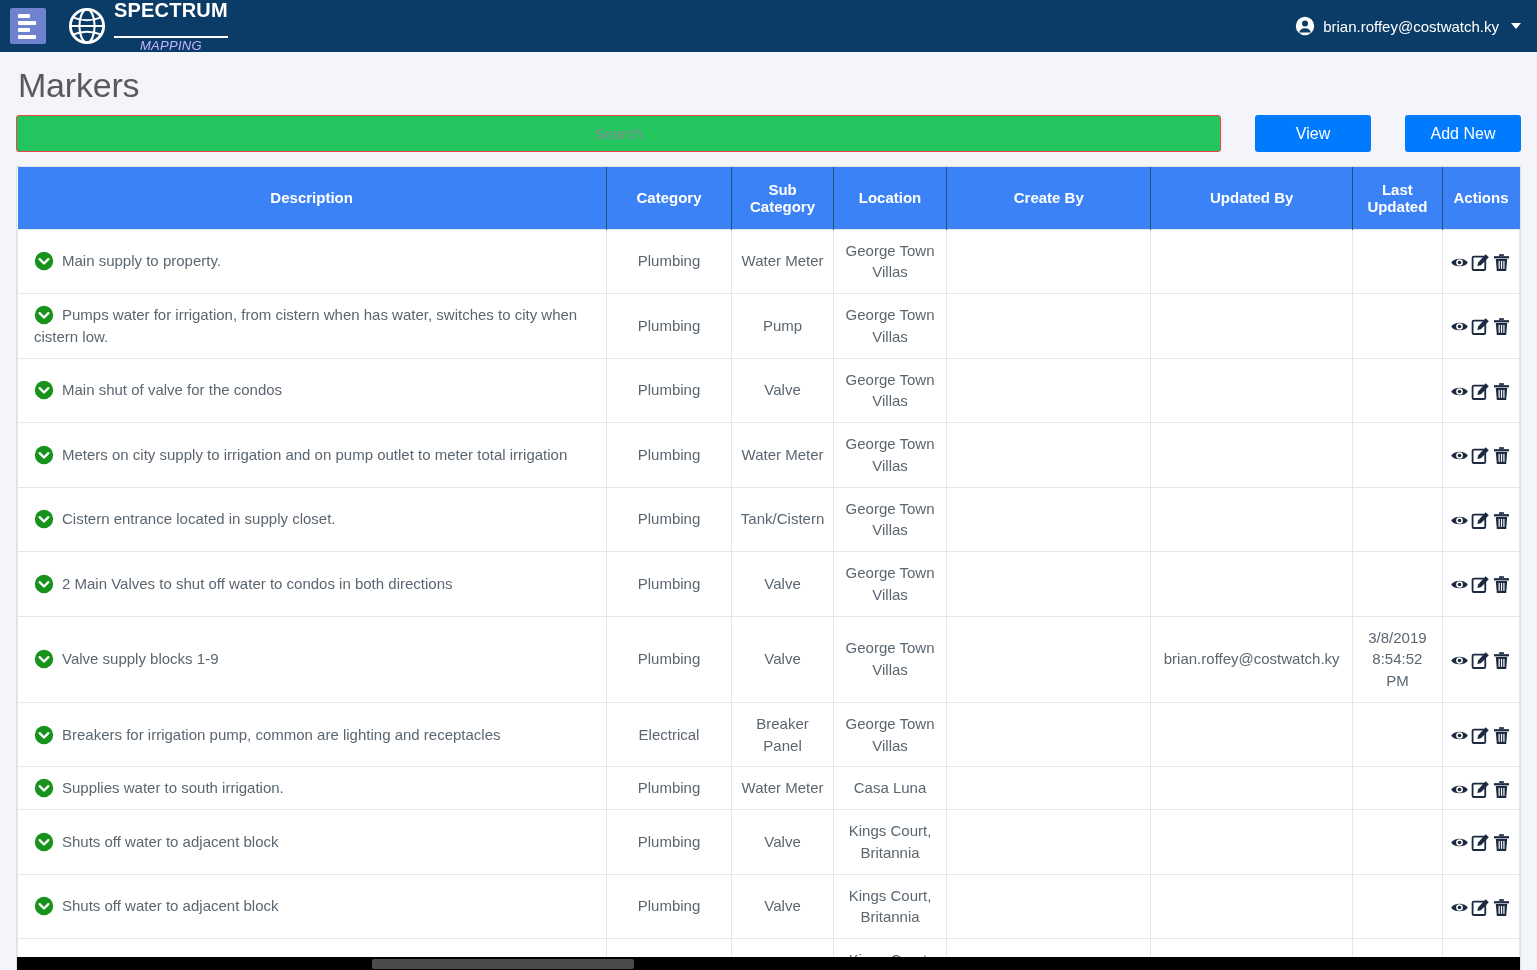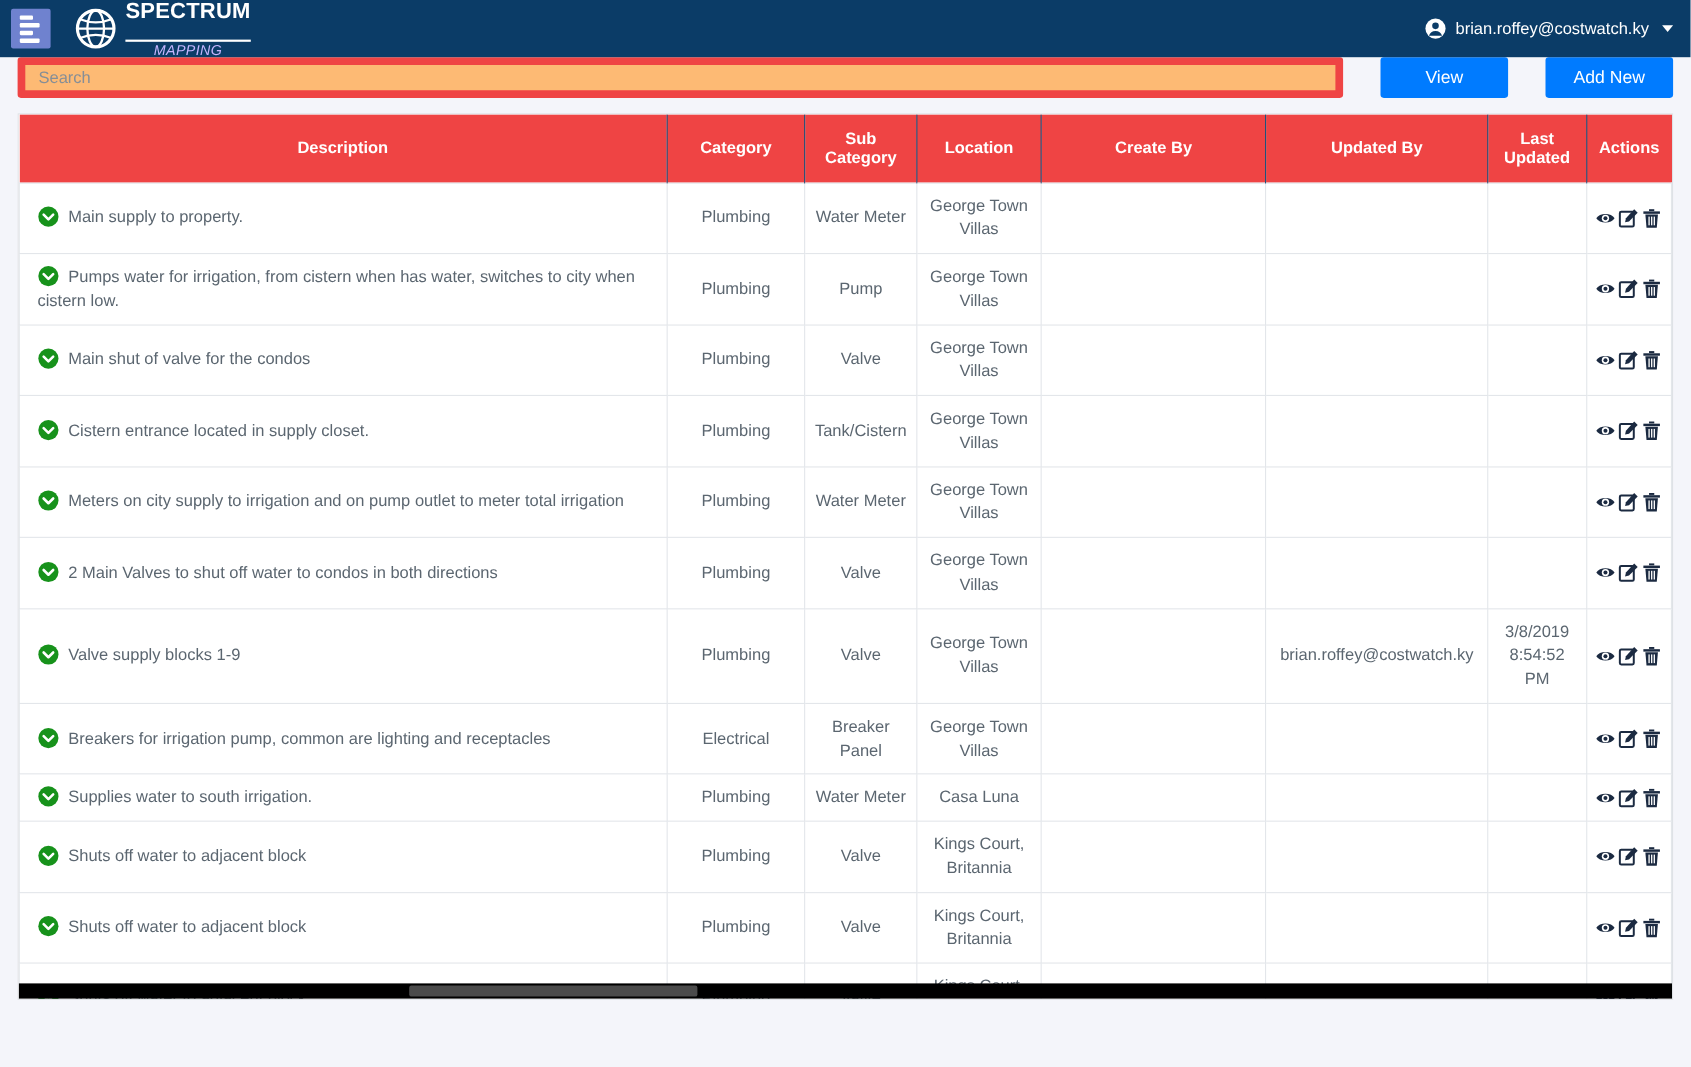--- a/index.html
+++ b/index.html
@@ -94,28 +94,29 @@
 
   .search-row {
     display: flex;
     align-items: stretch;
     gap: 10px;
     margin-bottom: 14px;
   }
   .search-input {
     flex: 1;
     height: 37px;
-    border: 7px solid #ef4444;
+    border: 1px solid #ef4444;
     border-radius: 3px;
-    background: #fdba74;
+    background: #22c55e;
     padding: 0 12px;
     font-size: 15px;
     color: #495057;
     font-family: "Liberation Sans", sans-serif;
     outline: none;
+    text-align: center;
   }
   .search-input::placeholder { color: #868e96; }
   .btn {
     min-width: 116px;
     height: 37px;
     background: #007bff;
     color: #ffffff;
     border: none;
     border-radius: 3px;
     font-size: 16px;
@@ -131,21 +132,21 @@
     height: 806px;
     overflow: hidden;
     position: relative;
   }
   table {
     border-collapse: collapse;
     width: 100%;
     table-layout: fixed;
   }
   thead th {
-    background: #ef4444;
+    background: #3b82f6;
     color: #ffffff;
     font-size: 15px;
     font-weight: bold;
     text-align: center;
     vertical-align: middle;
     padding: 10px 6px;
     border-right: 1px solid #20527c;
     height: 62px;
   }
   thead th:last-child { border-right: none; }
@@ -236,20 +237,21 @@
       <circle cx="12" cy="9" r="3.6" fill="#0b3c67"></circle>
       <path d="M4.8 19.8a7.6 7.6 0 0 1 14.4 0z" fill="#0b3c67"></path>
     </svg>
     <span>brian.roffey@costwatch.ky</span>
     <span class="caret-down"></span>
   </div>
 </div>
 
 <div class="page">
 
+  <h1 class="page-title">Markers</h1>
 
   <div class="search-row">
     <input class="search-input" type="text" placeholder="Search" style="">
     <button class="btn">View</button>
     <button class="btn">Add New</button>
   </div>
 
   <div class="table-wrap">
     <table>
       <colgroup>
@@ -353,50 +355,50 @@
                 <path d="M4.8 7.5 h14.4 l-1.3 15.2 H6.1 Z" fill="#1b2a41"></path>
                 <rect x="8.3" y="10" width="1.5" height="10" fill="#ffffff"></rect>
                 <rect x="11.3" y="10" width="1.5" height="10" fill="#ffffff"></rect>
                 <rect x="14.3" y="10" width="1.5" height="10" fill="#ffffff"></rect>
               </svg></td>
           </tr>
           <tr>
             <td class="desc"><svg class="status-dot" viewBox="0 0 24 24">
                 <circle cx="12" cy="12" r="11" fill="#17921b"></circle>
                 <path d="M6.8 9.8 L12 15 L17.2 9.8" fill="none" stroke="#fff" stroke-width="2.8" stroke-linecap="round" stroke-linejoin="round"></path>
+              </svg><span>Meters on city supply to irrigation and on pump outlet to meter total irrigation</span></td>
+            <td>Plumbing</td>
+            <td>Water Meter</td>
+            <td>George Town Villas</td>
+            <td></td>
+            <td></td>
+            <td></td>
+            <td class="actions-cell"><svg class="act-icon" viewBox="0 0 24 24">
+                <path d="M1.5 12 C5 5.5 19 5.5 22.5 12 C19 18.5 5 18.5 1.5 12 Z" fill="#1b2a41"></path>
+                <circle cx="12" cy="12" r="4.2" fill="#ffffff"></circle>
+                <circle cx="12" cy="12" r="2.3" fill="#1b2a41"></circle>
+              </svg><svg class="act-icon" viewBox="0 0 24 24">
+                <rect x="2" y="4.5" width="16" height="17" rx="1.6" fill="none" stroke="#1b2a41" stroke-width="2.3"></rect>
+                <path d="M18.5 1.5 L22.5 5.5 L12.5 15.5 L8 16.5 L9 12 Z" fill="#1b2a41"></path>
+              </svg><svg class="act-icon" viewBox="0 0 24 24">
+                <rect x="9" y="1.5" width="6" height="2.2" fill="#1b2a41"></rect>
+                <rect x="2.5" y="4" width="19" height="2.8" fill="#1b2a41"></rect>
+                <path d="M4.8 7.5 h14.4 l-1.3 15.2 H6.1 Z" fill="#1b2a41"></path>
+                <rect x="8.3" y="10" width="1.5" height="10" fill="#ffffff"></rect>
+                <rect x="11.3" y="10" width="1.5" height="10" fill="#ffffff"></rect>
+                <rect x="14.3" y="10" width="1.5" height="10" fill="#ffffff"></rect>
+              </svg></td>
+          </tr>
+          <tr>
+            <td class="desc"><svg class="status-dot" viewBox="0 0 24 24">
+                <circle cx="12" cy="12" r="11" fill="#17921b"></circle>
+                <path d="M6.8 9.8 L12 15 L17.2 9.8" fill="none" stroke="#fff" stroke-width="2.8" stroke-linecap="round" stroke-linejoin="round"></path>
               </svg><span>Cistern entrance located in supply closet.</span></td>
             <td>Plumbing</td>
             <td>Tank/Cistern</td>
-            <td>George Town Villas</td>
-            <td></td>
-            <td></td>
-            <td></td>
-            <td class="actions-cell"><svg class="act-icon" viewBox="0 0 24 24">
-                <path d="M1.5 12 C5 5.5 19 5.5 22.5 12 C19 18.5 5 18.5 1.5 12 Z" fill="#1b2a41"></path>
-                <circle cx="12" cy="12" r="4.2" fill="#ffffff"></circle>
-                <circle cx="12" cy="12" r="2.3" fill="#1b2a41"></circle>
-              </svg><svg class="act-icon" viewBox="0 0 24 24">
-                <rect x="2" y="4.5" width="16" height="17" rx="1.6" fill="none" stroke="#1b2a41" stroke-width="2.3"></rect>
-                <path d="M18.5 1.5 L22.5 5.5 L12.5 15.5 L8 16.5 L9 12 Z" fill="#1b2a41"></path>
-              </svg><svg class="act-icon" viewBox="0 0 24 24">
-                <rect x="9" y="1.5" width="6" height="2.2" fill="#1b2a41"></rect>
-                <rect x="2.5" y="4" width="19" height="2.8" fill="#1b2a41"></rect>
-                <path d="M4.8 7.5 h14.4 l-1.3 15.2 H6.1 Z" fill="#1b2a41"></path>
-                <rect x="8.3" y="10" width="1.5" height="10" fill="#ffffff"></rect>
-                <rect x="11.3" y="10" width="1.5" height="10" fill="#ffffff"></rect>
-                <rect x="14.3" y="10" width="1.5" height="10" fill="#ffffff"></rect>
-              </svg></td>
-          </tr>
-          <tr>
-            <td class="desc"><svg class="status-dot" viewBox="0 0 24 24">
-                <circle cx="12" cy="12" r="11" fill="#17921b"></circle>
-                <path d="M6.8 9.8 L12 15 L17.2 9.8" fill="none" stroke="#fff" stroke-width="2.8" stroke-linecap="round" stroke-linejoin="round"></path>
-              </svg><span>Meters on city supply to irrigation and on pump outlet to meter total irrigation</span></td>
-            <td>Plumbing</td>
-            <td>Water Meter</td>
             <td>George Town Villas</td>
             <td></td>
             <td></td>
             <td></td>
             <td class="actions-cell"><svg class="act-icon" viewBox="0 0 24 24">
                 <path d="M1.5 12 C5 5.5 19 5.5 22.5 12 C19 18.5 5 18.5 1.5 12 Z" fill="#1b2a41"></path>
                 <circle cx="12" cy="12" r="4.2" fill="#ffffff"></circle>
                 <circle cx="12" cy="12" r="2.3" fill="#1b2a41"></circle>
               </svg><svg class="act-icon" viewBox="0 0 24 24">
                 <rect x="2" y="4.5" width="16" height="17" rx="1.6" fill="none" stroke="#1b2a41" stroke-width="2.3"></rect>

